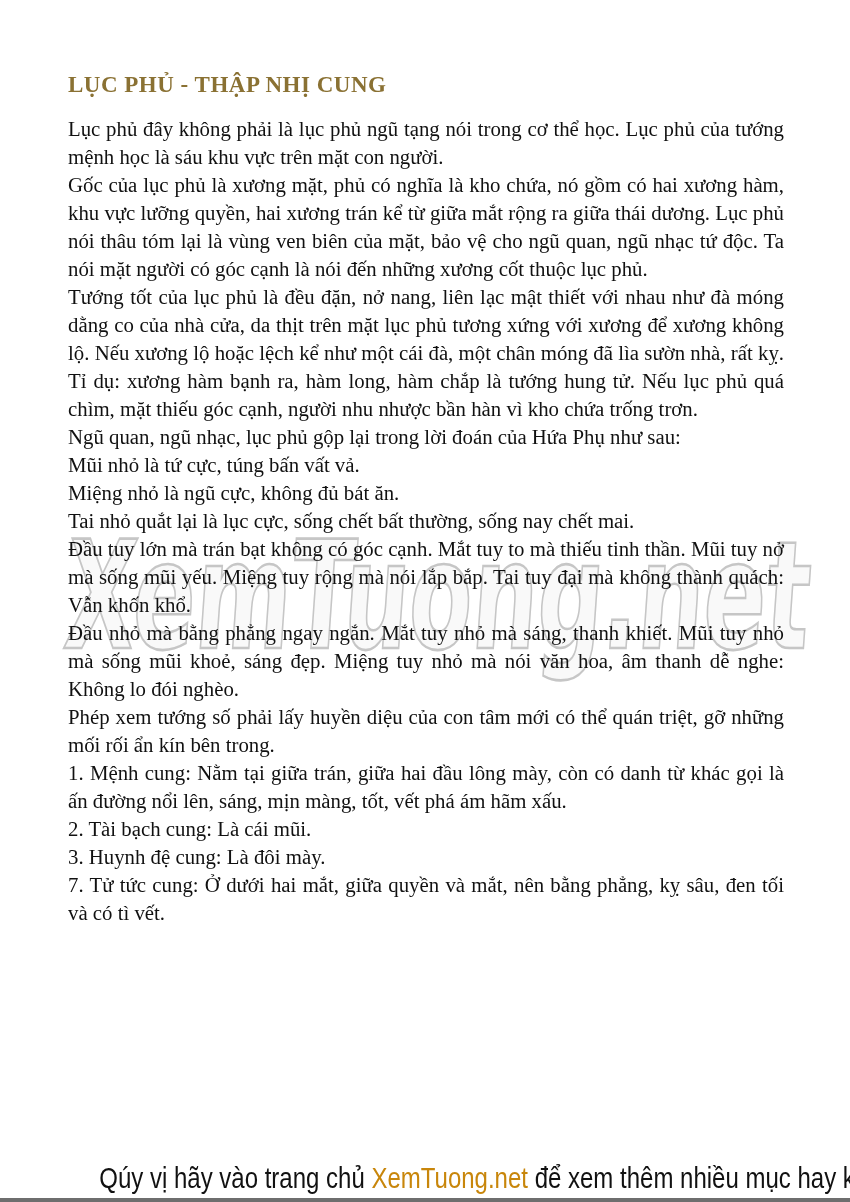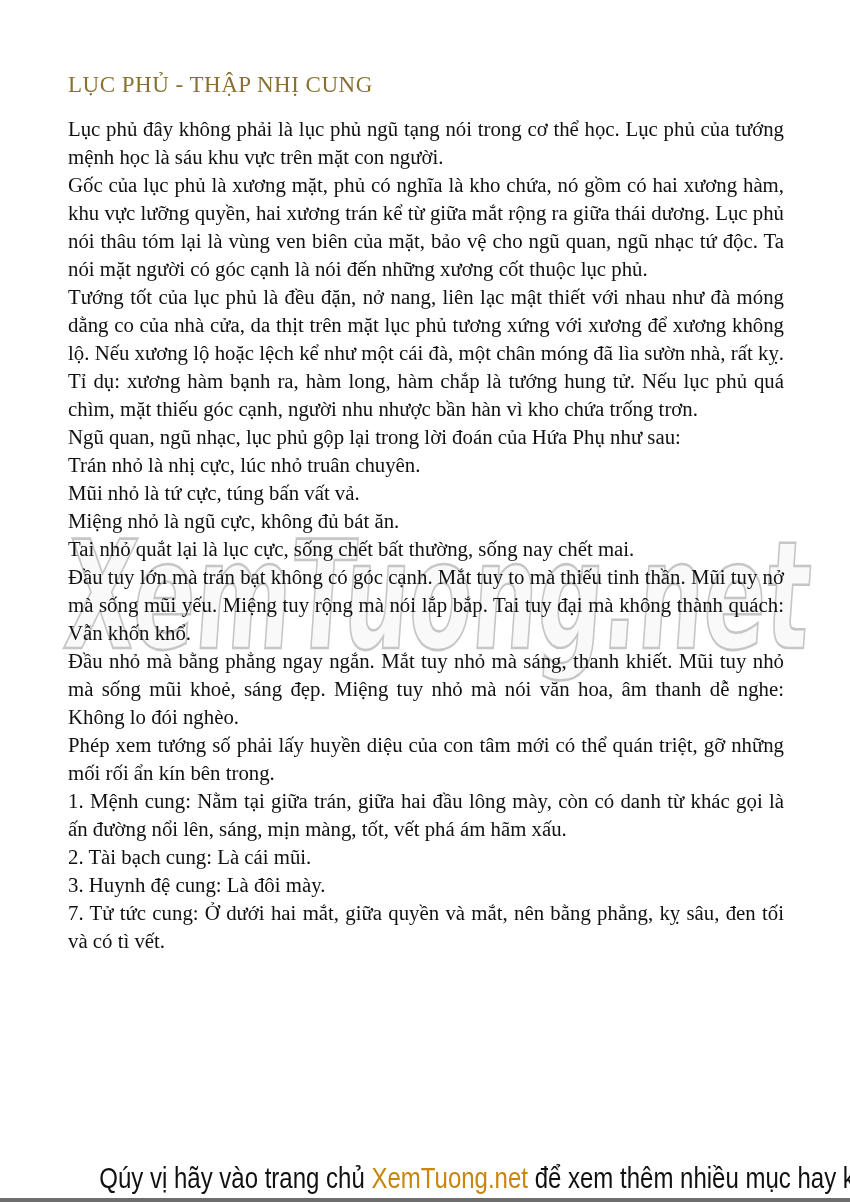--- a/index.html
+++ b/index.html
@@ -23,21 +23,21 @@
   .content{
     position:absolute;
     top:72px;
     left:68px;
     width:716px;
     z-index:2;
   }
   h1.doc-title{
     margin:0 0 17px 0;
     font-size:23px;
-    font-weight:normal;
+    font-weight:bold;
     letter-spacing:0.5px;
     font-family:"Liberation Serif", serif;
   }
   .body-text p{
     margin:0;
     padding:0;
     font-size:20.8px;
     line-height:28px;
     color:#111111;
     text-align:justify;
@@ -85,21 +85,20 @@
   </div>
 
   <div class="content">
     <h1 class="doc-title" style="color: rgb(138, 113, 51);">LỤC PHỦ - THẬP NHỊ CUNG</h1>
 
     <div class="body-text">
         <p>Lục phủ đây không phải là lục phủ ngũ tạng nói trong cơ thể học. Lục phủ của tướng mệnh học là sáu khu vực trên mặt con người.</p>
         <p>Gốc của lục phủ là xương mặt, phủ có nghĩa là kho chứa, nó gồm có hai xương hàm, khu vực lưỡng quyền, hai xương trán kể từ giữa mắt rộng ra giữa thái dương. Lục phủ nói thâu tóm lại là vùng ven biên của mặt, bảo vệ cho ngũ quan, ngũ nhạc tứ độc. Ta nói mặt người có góc cạnh là nói đến những xương cốt thuộc lục phủ.</p>
         <p>Tướng tốt của lục phủ là đều đặn, nở nang, liên lạc mật thiết với nhau như đà móng dằng co của nhà cửa, da thịt trên mặt lục phủ tương xứng với xương để xương không lộ. Nếu xương lộ hoặc lệch kể như một cái đà, một chân móng đã lìa sườn nhà, rất kỵ. Tỉ dụ: xương hàm bạnh ra, hàm long, hàm chắp là tướng hung tử. Nếu lục phủ quá chìm, mặt thiếu góc cạnh, người nhu nhược bần hàn vì kho chứa trống trơn.</p>
         <p>Ngũ quan, ngũ nhạc, lục phủ gộp lại trong lời đoán của Hứa Phụ như sau:</p>
-        <p>Trán nhỏ là nhị cực, lúc nhỏ truân chuyên.</p>
         <p>Mũi nhỏ là tứ cực, túng bấn vất vả.</p>
         <p>Miệng nhỏ là ngũ cực, không đủ bát ăn.</p>
         <p>Tai nhỏ quắt lại là lục cực, sống chết bất thường, sống nay chết mai.</p>
         <p>Đầu tuy lớn mà trán bạt không có góc cạnh. Mắt tuy to mà thiếu tinh thần. Mũi tuy nở mà sống mũi yếu. Miệng tuy rộng mà nói lắp bắp. Tai tuy đại mà không thành quách: Vẫn khốn khổ.</p>
         <p>Đầu nhỏ mà bằng phẳng ngay ngắn. Mắt tuy nhỏ mà sáng, thanh khiết. Mũi tuy nhỏ mà sống mũi khoẻ, sáng đẹp. Miệng tuy nhỏ mà nói văn hoa, âm thanh dễ nghe: Không lo đói nghèo.</p>
         <p>Phép xem tướng số phải lấy huyền diệu của con tâm mới có thể quán triệt, gỡ những mối rối ẩn kín bên trong.</p>
         <p>1. Mệnh cung: Nằm tại giữa trán, giữa hai đầu lông mày, còn có danh từ khác gọi là ấn đường nổi lên, sáng, mịn màng, tốt, vết phá ám hãm xấu.</p>
         <p>2. Tài bạch cung: Là cái mũi.</p>
         <p>3. Huynh đệ cung: Là đôi mày.</p>
         <p>7. Tử tức cung: Ở dưới hai mắt, giữa quyền và mắt, nên bằng phẳng, kỵ sâu, đen tối và có tì vết.</p>

